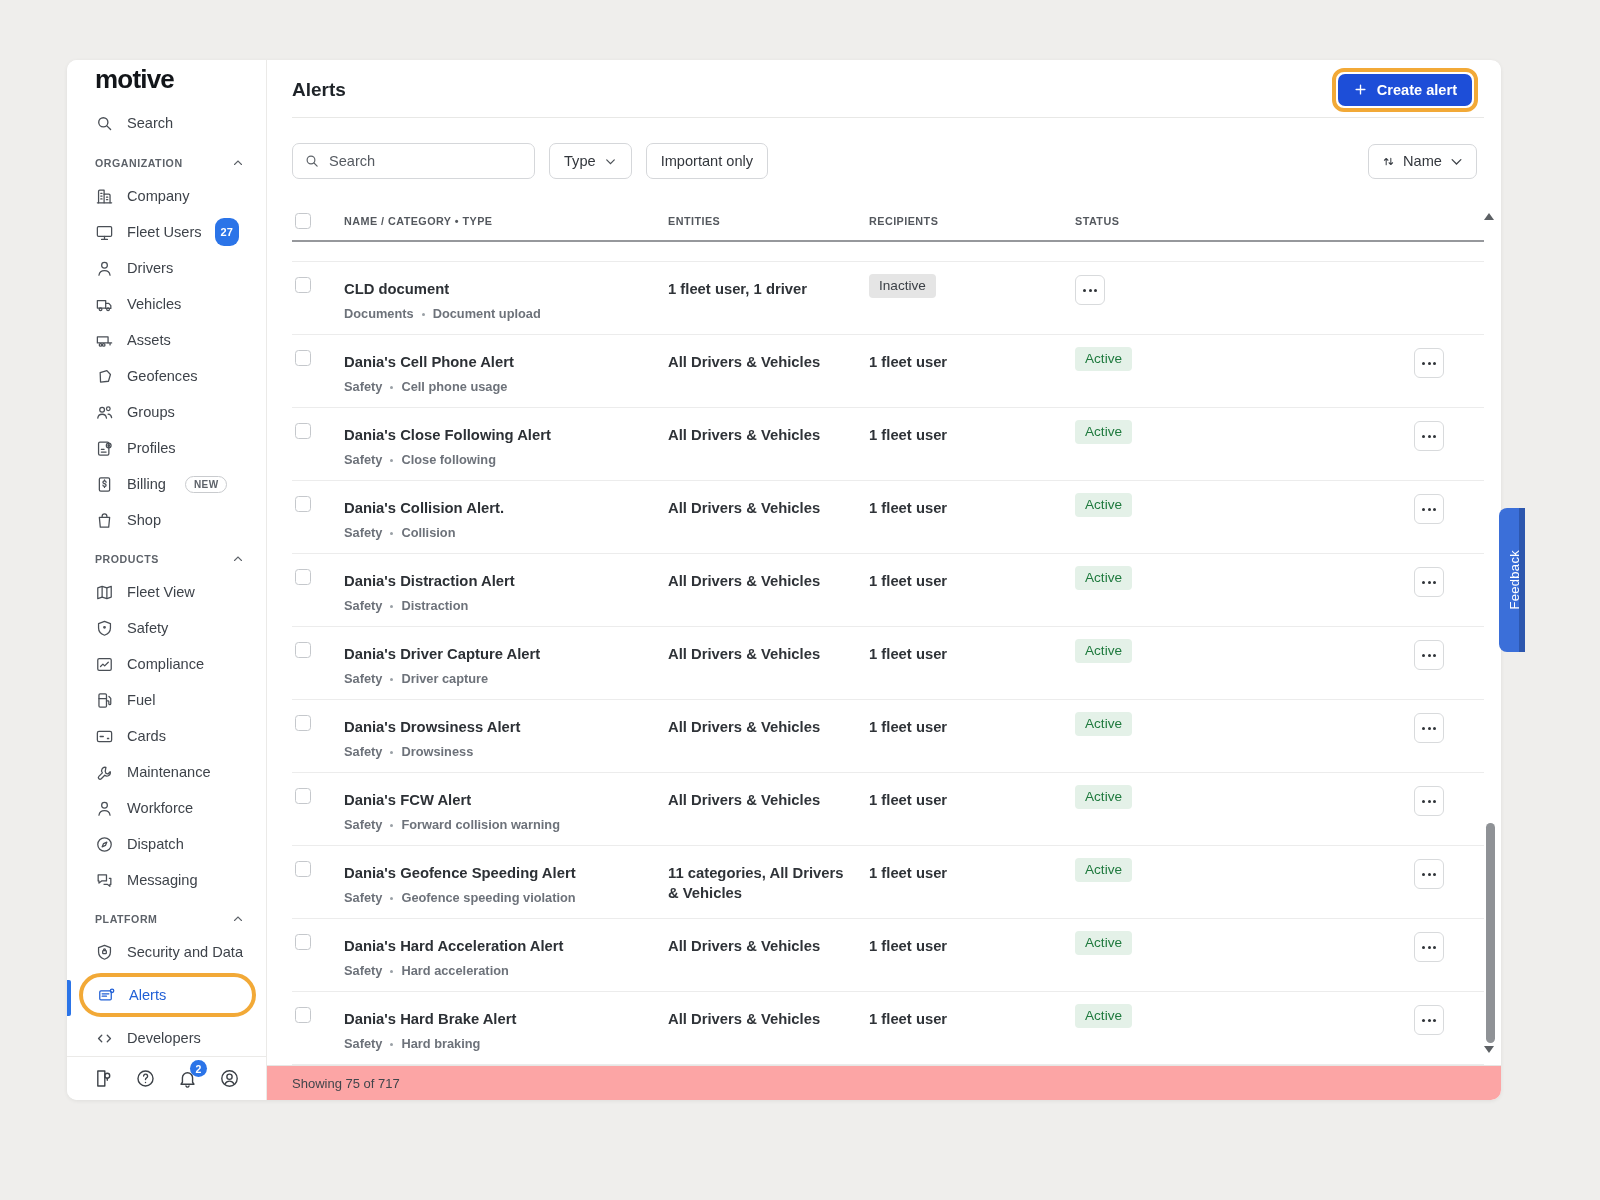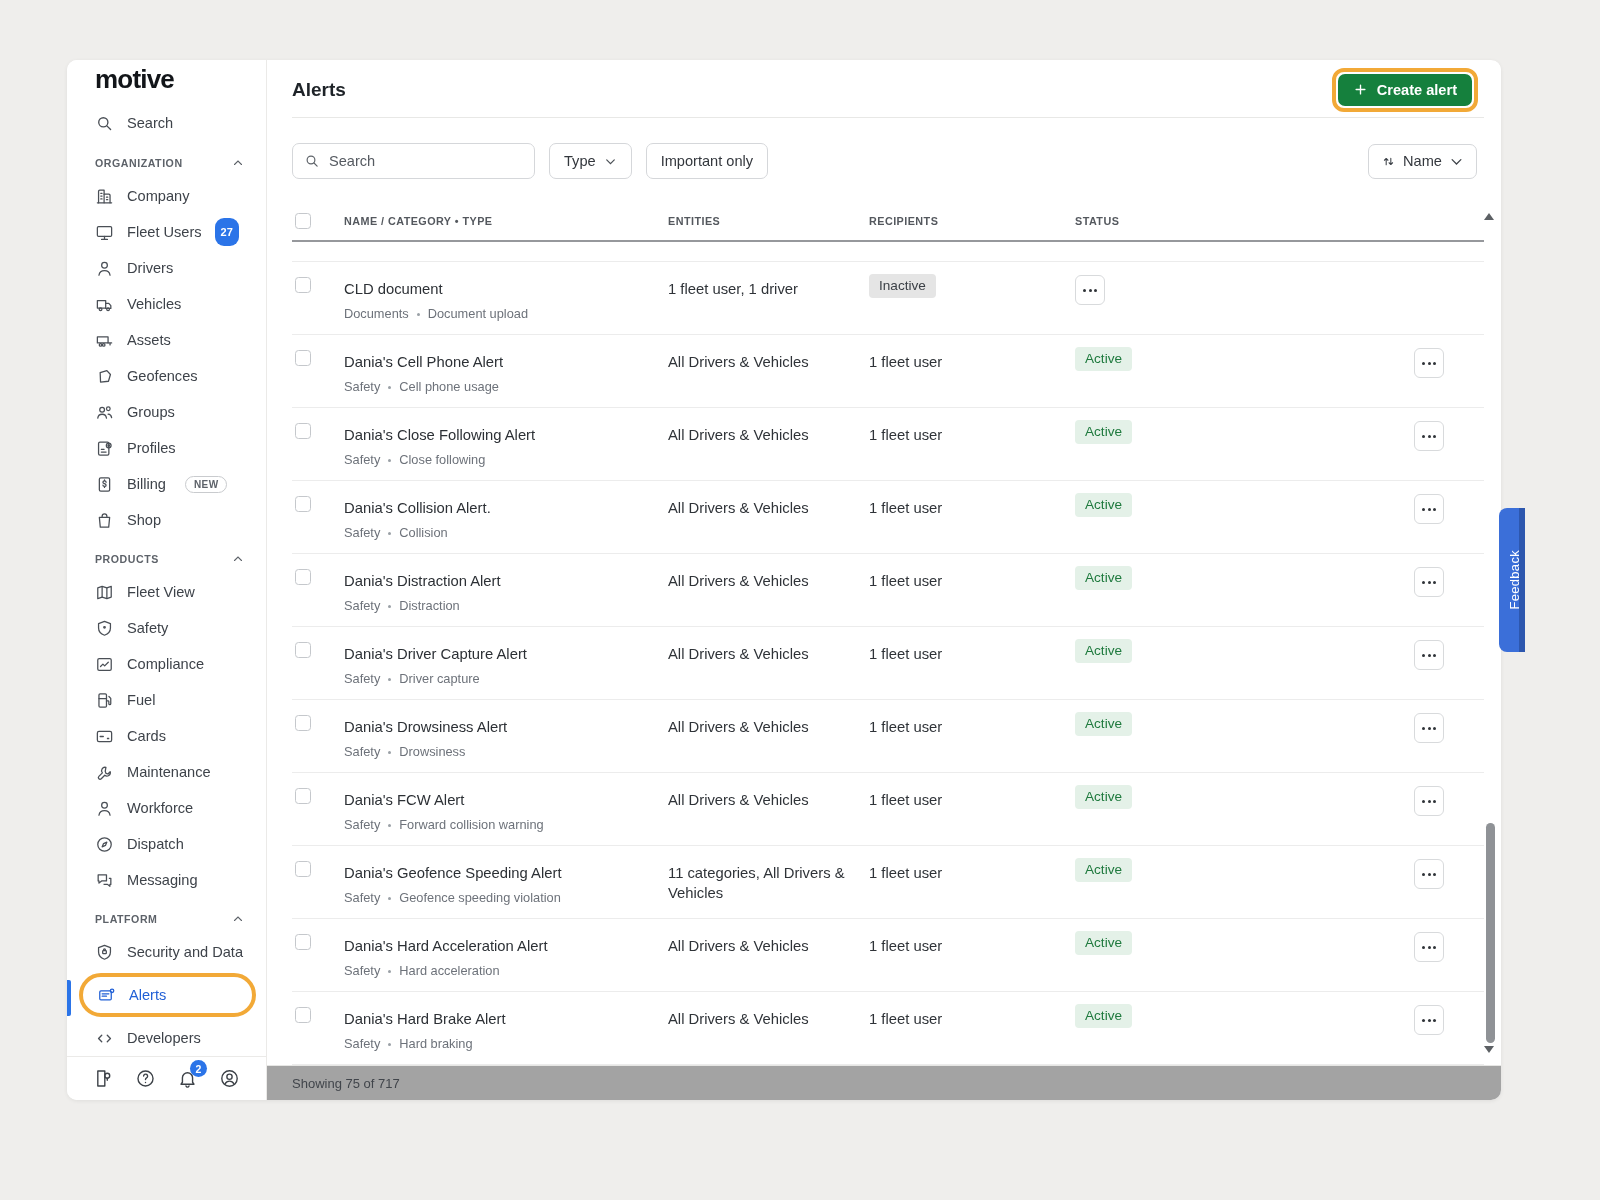--- a/index.html
+++ b/index.html
@@ -35,21 +35,21 @@
   .b-ico svg { width:21px; height:21px; }
   .n-badge { position:absolute; top:-8px; right:-9px; min-width:17px; height:17px; border-radius:9px; background:#2b74e8;
              color:#fff; font-size:10.5px; font-weight:700; display:flex; align-items:center; justify-content:center; padding:0 4px; }
 
   
   .main { flex:1; position:relative; display:flex; flex-direction:column; background:#fff; }
   .page-header { height:57px; display:flex; align-items:center; justify-content:space-between; padding:0 23px 0 25px; position:relative; }
   .page-header::after { content:""; position:absolute; left:25px; right:17px; bottom:0; height:1px; background:#e8e8e6; }
   .page-title { font-size:19px; font-weight:700; color:#1e2328; }
   .btn-ring { border:4px solid #f2a937; border-radius:12px; padding:2px; background:#fff; }
-  .btn-primary { background:#15803d; color:#fff; border:none; border-radius:7px; height:32px; padding:0 15px;
+  .btn-primary { background:#1d4ed8; color:#fff; border:none; border-radius:7px; height:32px; padding:0 15px;
                  font-size:14.6px; font-weight:700; display:flex; align-items:center; gap:9px; cursor:pointer; font-family:inherit; }
   .btn-primary svg { width:15px; height:15px; }
 
   .filter-row { height:84px; display:flex; align-items:center; padding:2px 24px 0 25px; gap:14px; }
   .search-box { width:243px; height:36px; border:1px solid #d5d7da; border-radius:7px; display:flex; align-items:center; padding:0 11px; gap:9px; background:#fff; }
   .search-box svg { width:16px; height:16px; color:#5f646a; flex:0 0 16px; }
   .search-box input { border:none; outline:none; font-size:14.6px; color:#33373d; width:100%; font-family:inherit; }
   .search-box input::placeholder { color:#555a61; }
   .chip-btn { height:36px; border:1px solid #d5d7da; border-radius:7px; background:#fff; display:flex; align-items:center;
               gap:8px; padding:0 14px; font-size:14.6px; color:#33373d; cursor:pointer; font-family:inherit; }
@@ -57,33 +57,33 @@
   .sort-btn { margin-left:auto; height:35px; border:1px solid #d5d7da; border-radius:7px; background:#fff; display:flex;
               align-items:center; gap:7px; padding:0 12px; font-size:14.6px; color:#33373d; cursor:pointer; font-family:inherit; }
   .sort-btn svg { width:15px; height:15px; color:#3d4248; }
 
   .t-grid { display:grid; grid-template-columns:52px 324px 201px 206px 1fr 70px; margin:0 17px 0 25px; }
   .t-head { height:40px; border-bottom:2px solid #96989c; align-items:center; }
   .t-head .col { font-size:10.8px; font-weight:700; letter-spacing:.45px; color:#54585e; }
   .cb { width:16px; height:16px; border:1.5px solid #c5c8cc; border-radius:3.5px; background:#fff; cursor:pointer; margin-left:3px; }
   .partial-row { height:20px; margin:0 17px 0 25px; border-bottom:1px solid #ececec; }
   .t-row { height:73px; border-bottom:1px solid #ececec; cursor:pointer; }
-  .t-row .cell { padding-top:17px; font-size:14.8px; color:#2f3338; line-height:1.38; padding-right:14px; }
+  .t-row .cell { padding-top:17px; font-size:14.8px; color:#2f3338; line-height:1.38; padding-right:14px;font-weight:bold; }
   .t-row .cb { margin-top:15px; }
   .r-name { font-size:14.8px; color:#2c3035; }
   .r-sub { margin-top:6px; display:flex; align-items:center; gap:8px; font-size:12.8px; color:#6d727a; }
   .dot { width:3px; height:3px; border-radius:50%; background:#9aa0a6; }
   .badge { display:inline-block; font-size:13.6px; padding:4px 10px 5px; border-radius:4px; margin-top:12px; }
   .badge.active { background:#e4f1e8; color:#1f7a3e; }
   .badge.inactive { background:#e5e5e5; color:#3c4147; }
   .row-menu { width:30px; height:30px; border:1px solid #d8dadc; border-radius:6px; background:#fff; margin-top:13px;
               display:flex; align-items:center; justify-content:center; gap:2.5px; cursor:pointer; }
   .row-menu i { width:3px; height:3px; border-radius:50%; background:#2f3338; }
 
-  .list-footer { margin-top:auto; height:35px; border-top:1px solid #e6e6e4; background:#a3a3a3; display:flex; align-items:center; padding-left:25px; }
+  .list-footer { margin-top:auto; height:35px; border-top:1px solid #e6e6e4; background:#fca5a5; display:flex; align-items:center; padding-left:25px; }
   .list-footer span { font-size:13px; color:#41454b; }
 
   
   .sb-up, .sb-down { position:absolute; right:7px; width:0; height:0; cursor:pointer; }
   .sb-up { top:152px; border-left:5.5px solid transparent; border-right:5.5px solid transparent; border-bottom:7px solid #5c6064; }
   .sb-down { bottom:47px; border-left:5.5px solid transparent; border-right:5.5px solid transparent; border-top:7px solid #5c6064; }
   .sb-thumb { position:absolute; right:6px; top:762px; width:9px; height:220px; background:#8f9296; border-radius:5px; cursor:grab; }
 
   .feedback-tab { position:absolute; left:1499px; top:508px; width:26px; height:144px; background:#3b6fd9;
                   border-radius:8px 0 0 8px; box-shadow:inset -6px 0 0 #2d57ae; display:flex; align-items:center;

